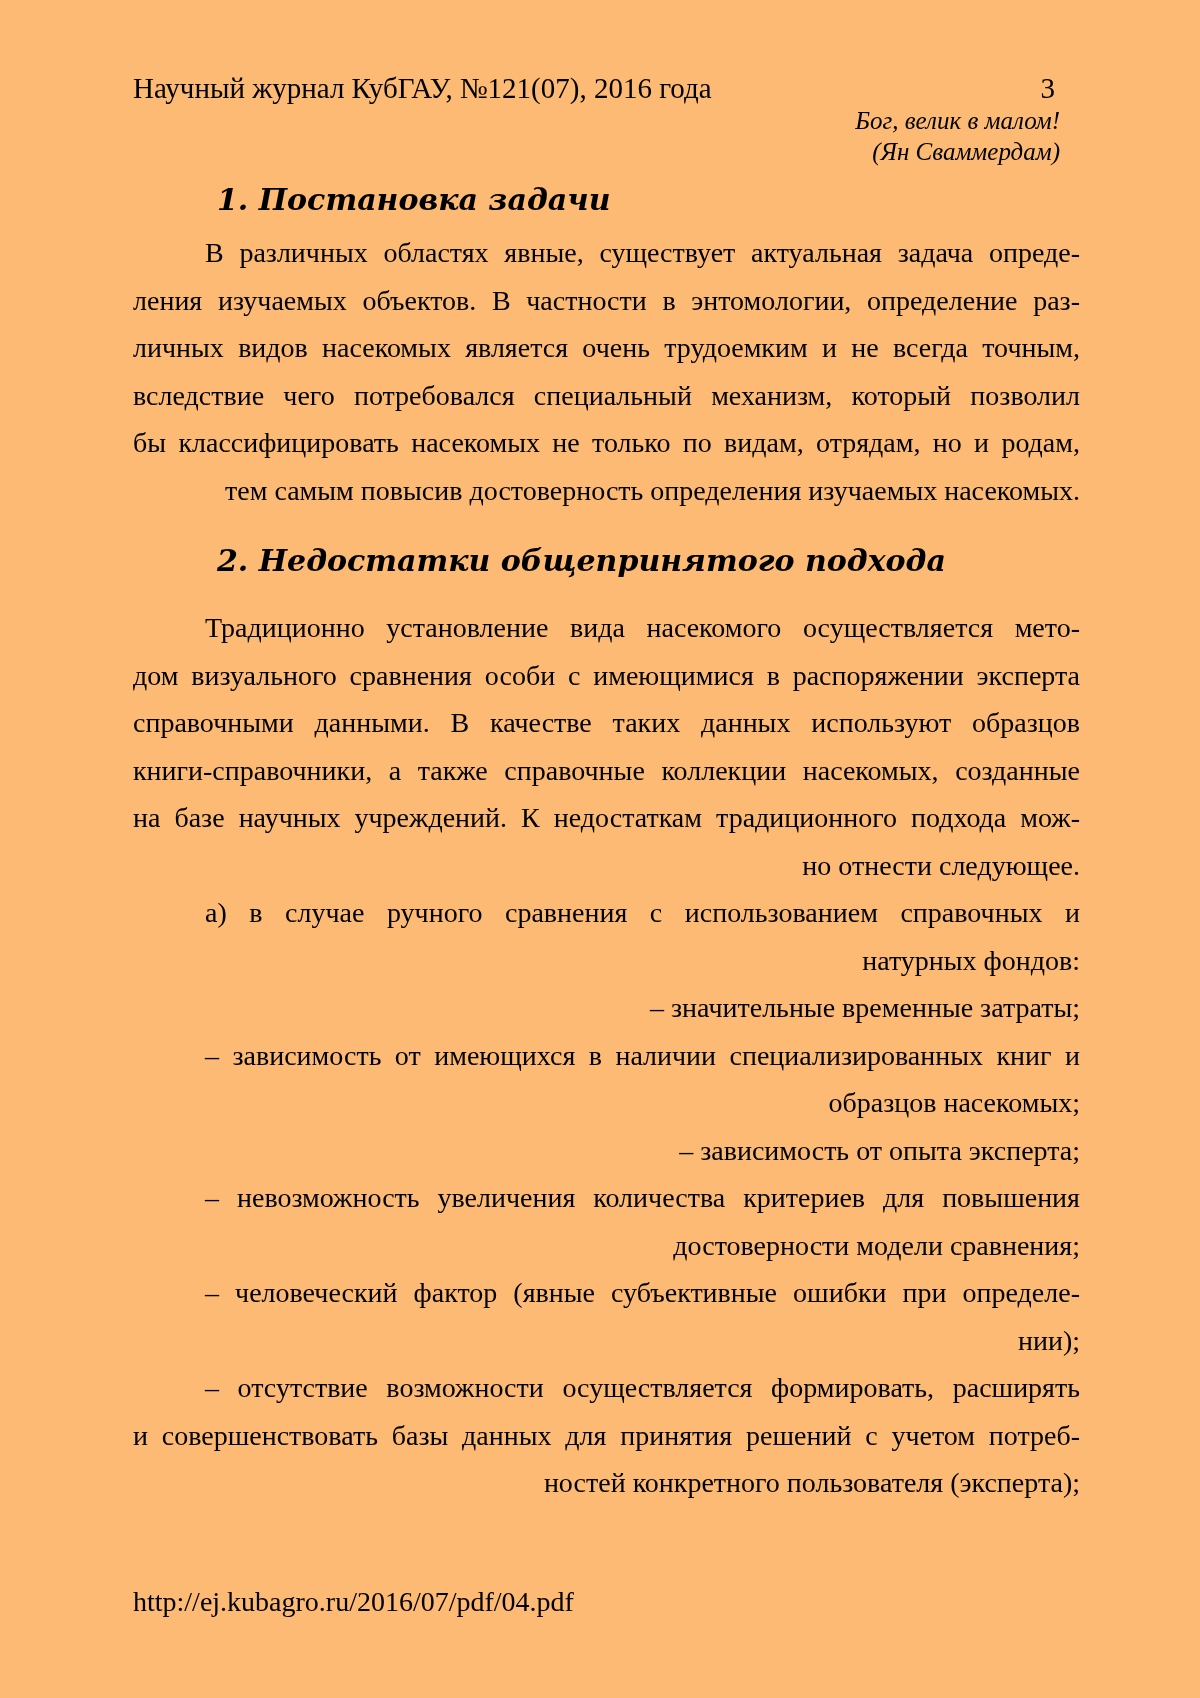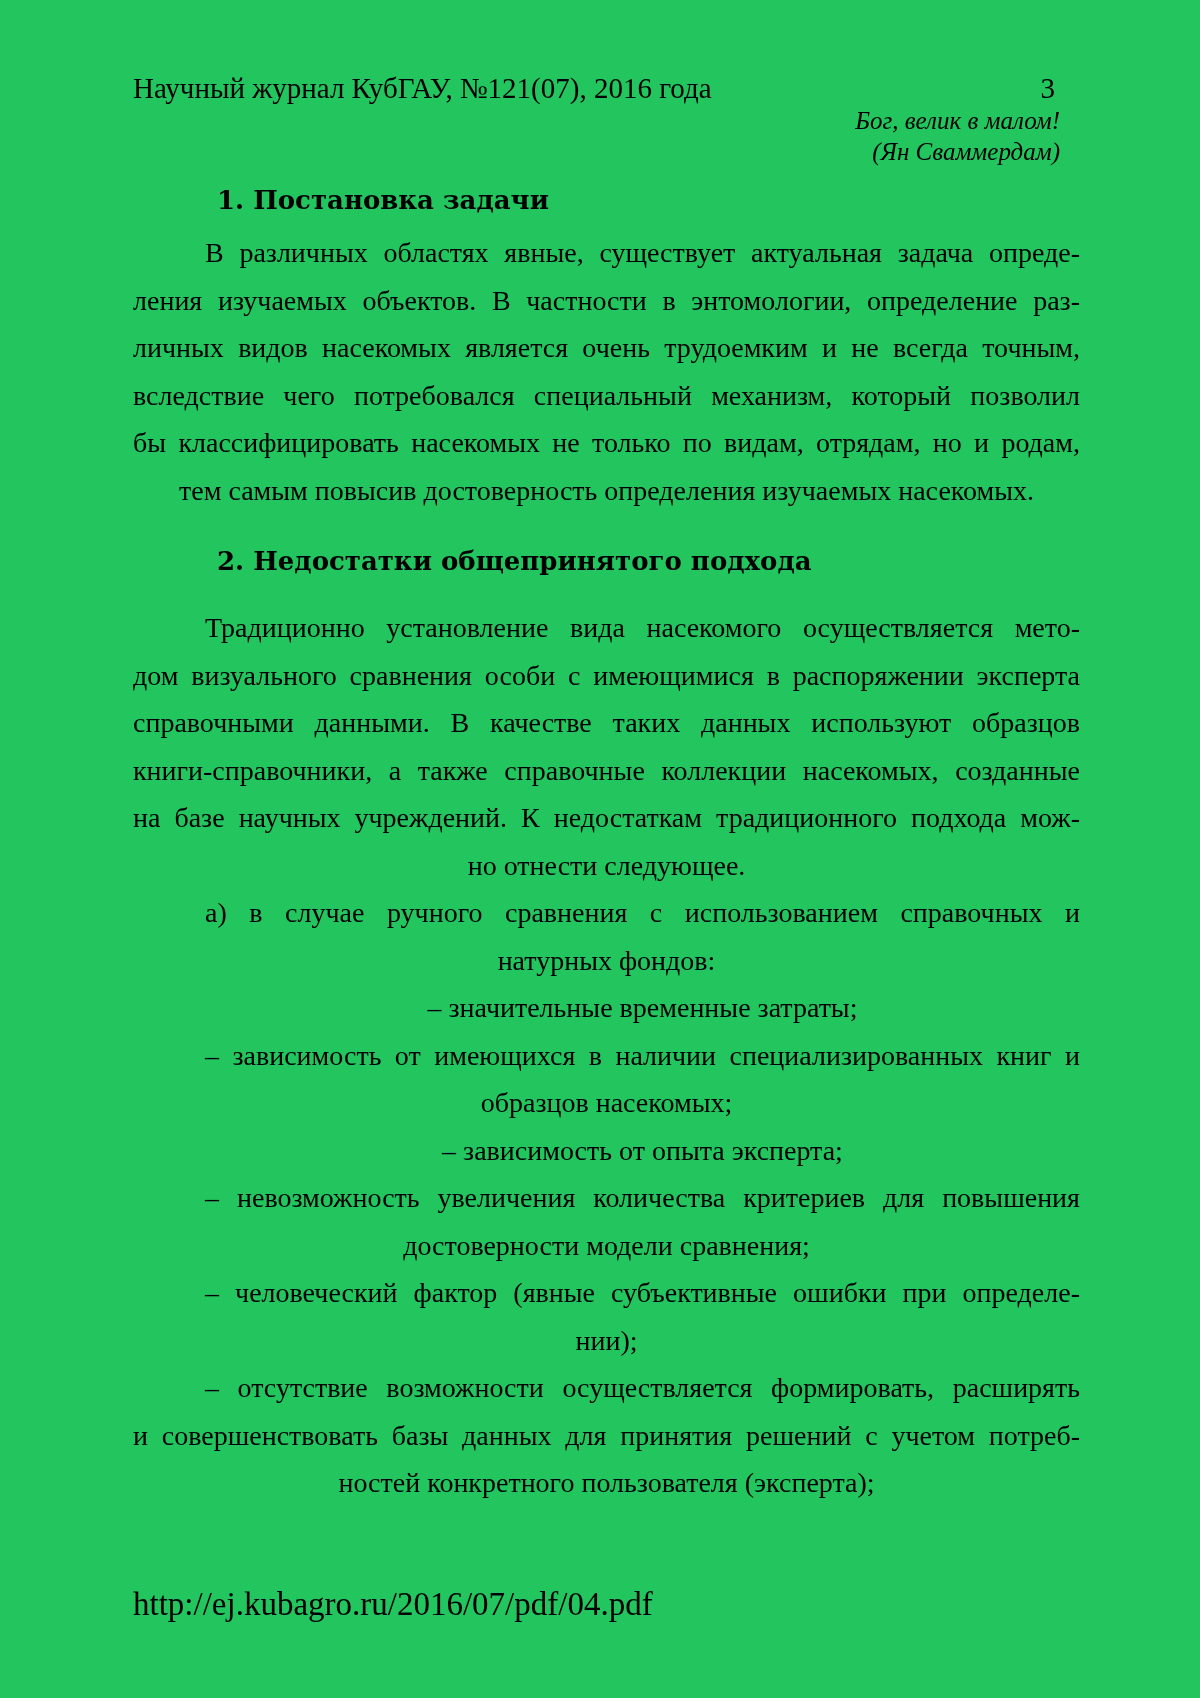--- a/index.html
+++ b/index.html
@@ -1,20 +1,20 @@
 <!DOCTYPE html>
 <html lang="ru"><head>
 <meta charset="utf-8">
 <style>
   html, body { margin: 0; padding: 0; background: #ffffff; }
   .page {
     position: relative;
     width: 1200px;
     height: 1698px;
-    background: #22c55e;
+    background: #fdba74;
     color: #000000;
     font-family: "Liberation Serif", serif;
     overflow: hidden;
   }
   .content {
     position: absolute;
     left: 133px;
     right: 120px;
     top: 72px;
   }
@@ -28,41 +28,42 @@
   .epigraph {
     text-align: right;
     font-style: italic;
     font-size: 25px;
     line-height: 31px;
     padding-right: 20px;
   }
   .heading {
     font-family: "DejaVu Serif", serif;
     font-weight: bold;
-    font-size: 26px;
+    font-size: 30px;
     line-height: 38px;
     margin: 14px 0 10px 84px;
+    font-style: italic;
   }
   .heading.h2 { margin-top: 28px; margin-bottom: 24px; }
   .line {
     font-size: 28px;
     line-height: 47.5px;
     white-space: normal;
-    text-align: center;
+    text-align: right;
   }
   .just {
     text-align: justify;
     text-align-last: justify;
   }
   .indent { padding-left: 72px; }
   .footer {
     position: absolute;
     left: 133px;
     top: 1586px;
-    font-size: 33px;
+    font-size: 28px;
   }
 </style>
 </head>
 <body>
 
 <div class="page">
   <div class="content">
 
     <div class="running-head">
       <span>Научный журнал КубГАУ, №121(07), 2016 года</span>

